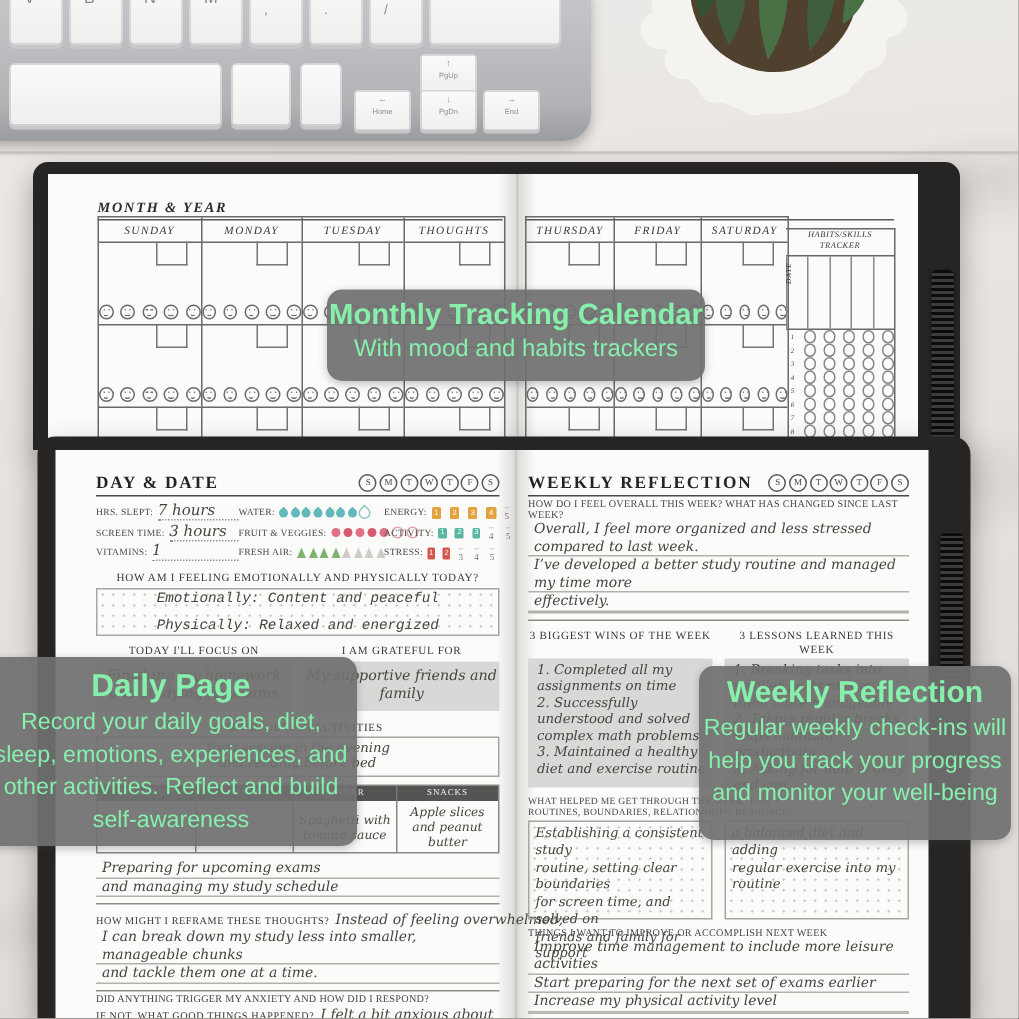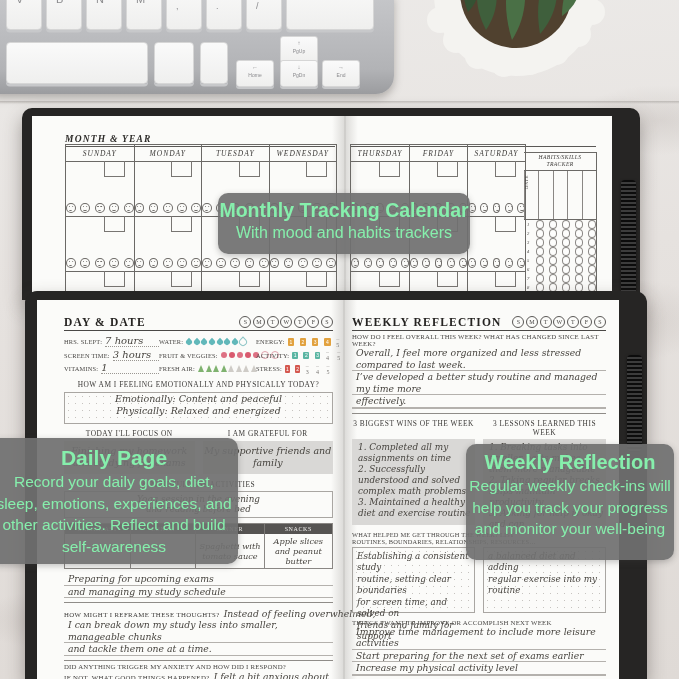--- a/index.html
+++ b/index.html
@@ -106,21 +106,21 @@
   .fruit.empty{border:1px solid #e0a3ad;}
   .tree{width:0;height:0;border-left:3.4px solid transparent;border-right:3.4px solid transparent;}
   .tree.filled{border-bottom:7px solid #7fb26f;}
   .tree.empty{border-bottom:7px solid #cfccc7;}
   .sq{width:7.5px;height:7.5px;border-radius:1px;margin-right:4px;display:inline-flex;
       align-items:center;justify-content:center;font-size:5px;color:#fff;}
   .sqn{font-family:"Liberation Serif",serif;font-size:6px;color:#7a7774;margin-right:4px;}
   .sqn::before{content:"– ";color:#a4a19c;}
   .center-lab{text-align:center;font-family:"Liberation Serif",serif;font-size:7.4px;
     letter-spacing:.5px;color:#3c3a38;}
-  .feelbox{height:30px;margin-top:3px;display:flex;flex-direction:column;align-items:center;justify-content:flex-start;}
+  .feelbox{height:30px;margin-top:3px;display:flex;flex-direction:column;align-items:center;justify-content:space-between;font-family:Liberation Mono, monospace;}
   .hand-line{font-size:9.5px;line-height:12px;}
   .two-lab{display:grid;grid-template-columns:1fr 1fr;gap:8px;margin-top:5px;}
   .two-box{display:grid;grid-template-columns:1fr 1fr;gap:8px;margin-top:3px;}
   .fillbox{height:33px;display:flex;flex-direction:column;align-items:center;justify-content:center;text-align:center;}
   .scbox{height:25px;border:1px solid #a9a6a2;margin-top:2px;display:flex;flex-direction:column;
      align-items:center;justify-content:center;}
   .scbox .hand-line{font-size:8.8px;line-height:10.5px;}
   .meal{margin-top:5px;border:1px solid #8a8784;}
   .meal-heads{display:grid;grid-template-columns:1fr 1fr 1.05fr 1.05fr;background:#565452;}
   .meal-h{color:#f2f1ef;font-family:"Liberation Serif",serif;font-size:6px;letter-spacing:.6px;
@@ -223,21 +223,21 @@
   <div class="spread spread-top">
     <div class="paper">
       <div class="fold" style="left:300px;"></div>
       <div class="cal-title">MONTH &amp; YEAR</div>
       <div class="cal-titleline"></div>
       <div class="cal-titleline rt"></div>
       <div class="calgrid lf" id="cal-left">
           <div class="cal-h">SUNDAY</div>
           <div class="cal-h">MONDAY</div>
           <div class="cal-h">TUESDAY</div>
-          <div class="cal-h">WEDNESDAY</div>
+          <div class="cal-h">THOUGHTS</div>
           <div class="cal-c c0">
             <span class="datebox"></span>
             <span class="faces">
               <span class="face"></span>
               <span class="face"></span>
               <span class="face"></span>
               <span class="face"></span>
               <span class="face"></span>
             </span>
           </div>

